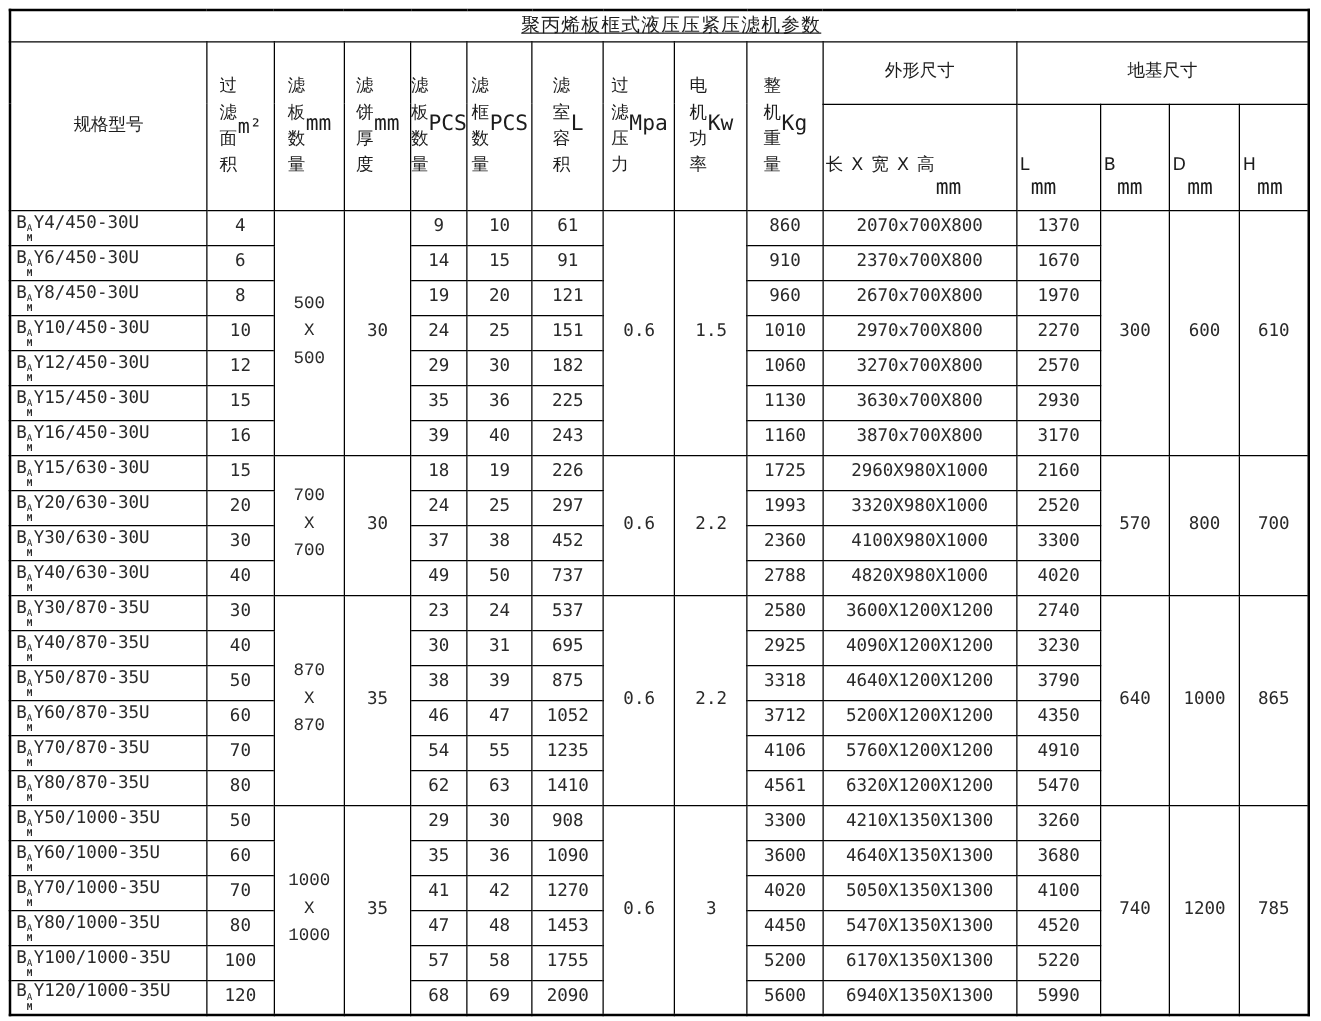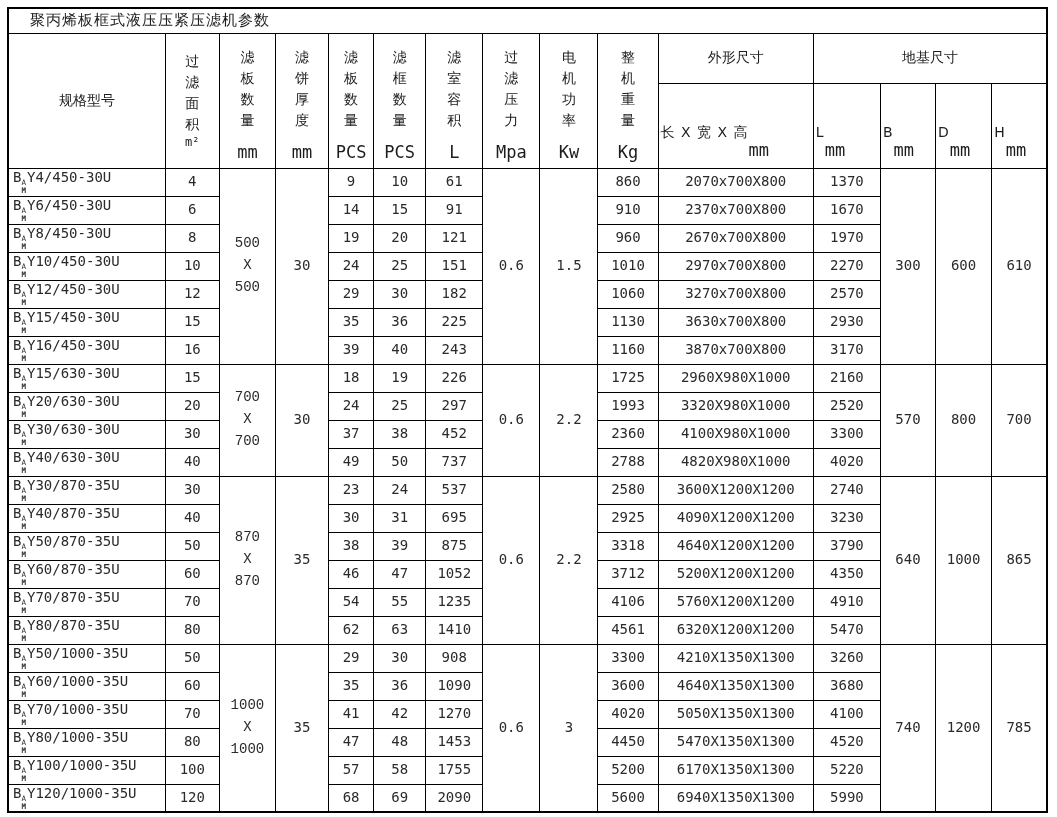--- a/index.html
+++ b/index.html
@@ -12,37 +12,37 @@
   table.spec {
     border-collapse: collapse; table-layout: fixed;
     width: 1041px; border: 2px solid #000;
   }
   .spec th, .spec td {
     border: 1px solid #000; padding: 0 2px; text-align: center;
     font-weight: normal; overflow: hidden; box-sizing: border-box;
     font-size: 14px; line-height: 1.25;
   }
   tr.title-row th {
-    height: 25px; text-align: left; padding-left: 21px;
-    font-size: 15px; letter-spacing: 1px;
+    height: 25px; text-align: center; padding-left: 21px;
+    font-size: 15px; letter-spacing: 1px; text-decoration: underline;
   }
   tr.h1 { height: 50px; }
   tr.h2 { height: 85px; }
   
   .vwrap {
-    display: flex; flex-direction: column; align-items: center;
+    display: flex; align-items: center;
     height: 130px; justify-content: center;
   }
   .vlabel {
     display: block; width: 15px; word-break: break-all;
     line-height: 1.5; text-align: center; margin: auto 0;
   }
   .vunit { display: block; font-size: 17px; margin-bottom: 2px; font-family: "DejaVu Sans Mono", monospace; }
   .center-all .vlabel { margin: 0; }
-  .center-all .vunit { margin: 0; font-size: 12px; text-align: center; }
+  .center-all .vunit { margin: 0; font-size: 16px; text-align: center; }
   
   .subwrap {
     display: flex; flex-direction: row; align-items: center;
     height: 80px;
   }
   .subwrap .slabel { margin-top: 14px; letter-spacing: 1px; }
   .subwrap .vunit { margin-top: auto; margin-bottom: 4px; }
   
   tbody tr { height: 28px; }
   tbody td {

